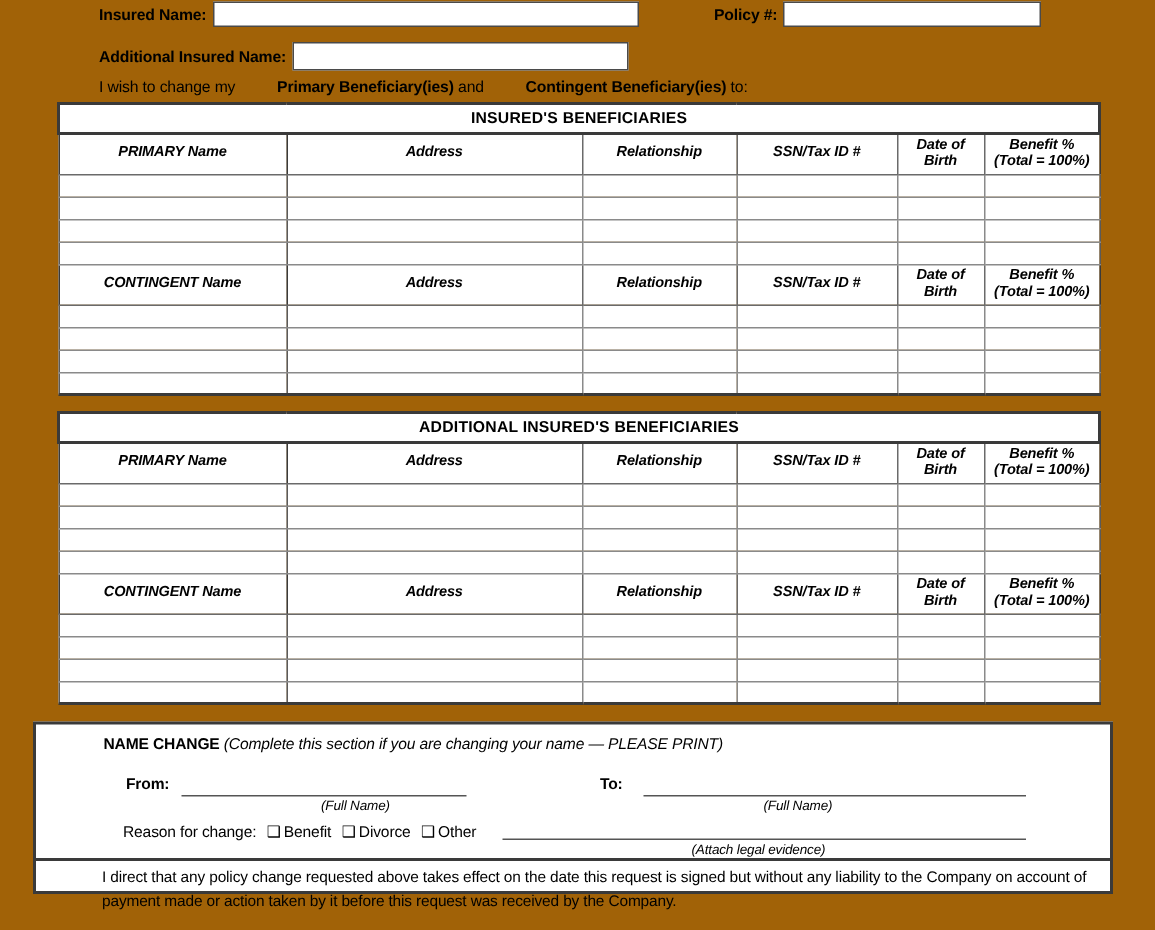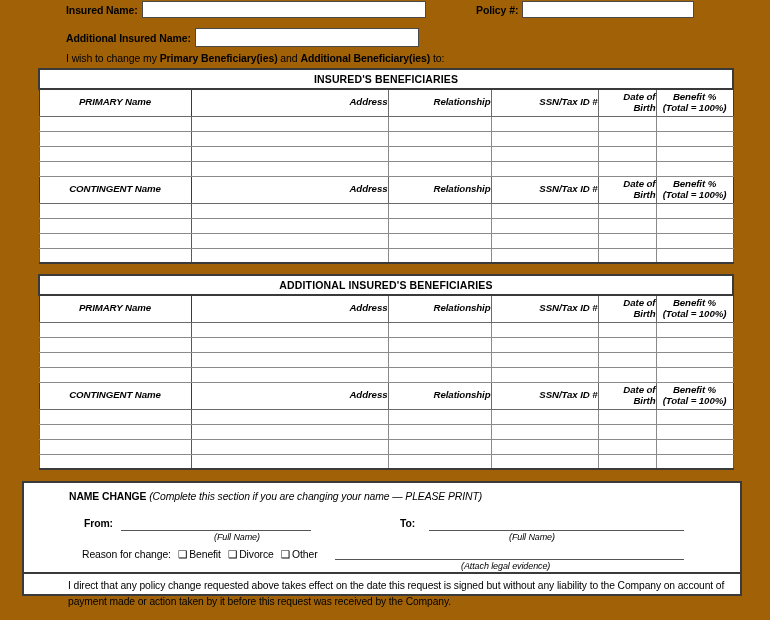--- a/index.html
+++ b/index.html
@@ -49,21 +49,21 @@
 
   
   #intro-line {
     position: absolute;
     left: 66px;
     top: 52px;
     font-size: 10.5px;
     white-space: nowrap;
     letter-spacing: -0.1px;
   }
-  #intro-line b { font-weight: bold; }
+  #intro-line b { font-weight: bold; margin-left: 25px; }
 
   
   .ben-table {
     position: absolute;
     left: 38px;
     width: 694px;
     border-collapse: collapse;
     table-layout: fixed;
   }
   #table-insured { top: 68px; }
@@ -94,21 +94,21 @@
     text-align: center;
     font-weight: bold;
     font-size: 9.7px;
     height: 27px;
     vertical-align: middle;
     line-height: 1.12;
     letter-spacing: -0.1px;
     font-style: italic;
   }
   .ben-table .colhead.sep-l { border-left: 1.4px solid #6a6a6a; }
-  .ben-table .colhead.sep-r { border-right: 1.4px solid #6a6a6a; text-align: right; }
+  .ben-table .colhead.sep-r { border-right: 1.4px solid #6a6a6a; }
 
   .ben-table tr.blank td {
     height: 15px;
     border-left: 1.5px solid #5a5a5a;
     border-right: 1.5px solid #5a5a5a;
     border-top: 1px solid #8a8a8a;
     border-bottom: 1px solid #8a8a8a;
   }
   .ben-table tr.blank td.inner {
     border-left: 1px solid #8a8a8a;
@@ -222,21 +222,21 @@
     <span class="hdr-label">Additional Insured Name:</span>
     <div class="hdr-box" id="box-addl"></div>
   </div>
 
   <div class="hdr-row" id="row-policy">
     <span class="hdr-label">Policy #:</span>
     <div class="hdr-box" id="box-policy"></div>
   </div>
 
   <div id="intro-line">
-    <span>I wish to change my </span><b>Primary Beneficiary(ies)</b><span> and </span><b>Additional Beneficiary(ies)</b><span> to:</span>
+    <span>I wish to change my </span><b>Primary Beneficiary(ies)</b><span> and </span><b>Contingent Beneficiary(ies)</b><span> to:</span>
   </div>
 
   <table class="ben-table" id="table-insured">
     <colgroup>
       <col class="c-name">
         <col class="c-addr">
         <col class="c-rel">
       <col class="c-ssn">
         <col class="c-dob">
         <col class="c-ben">

